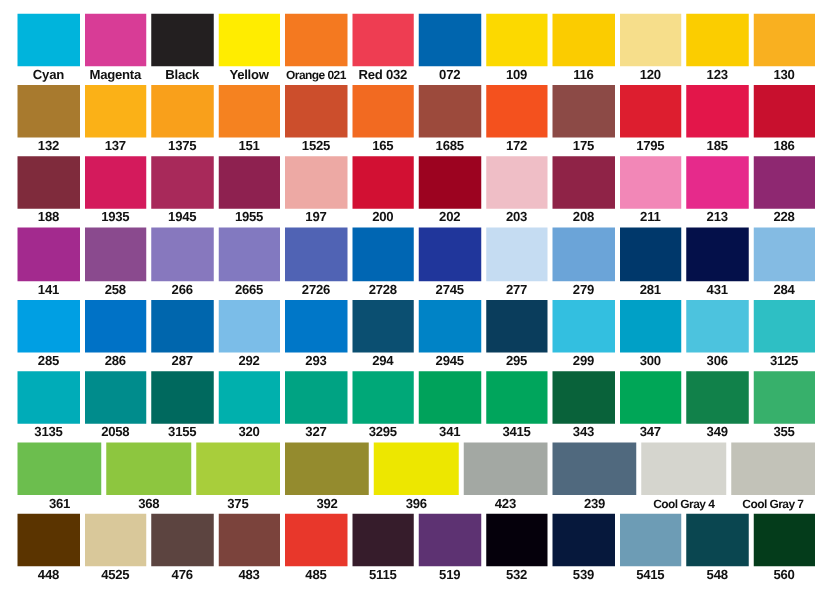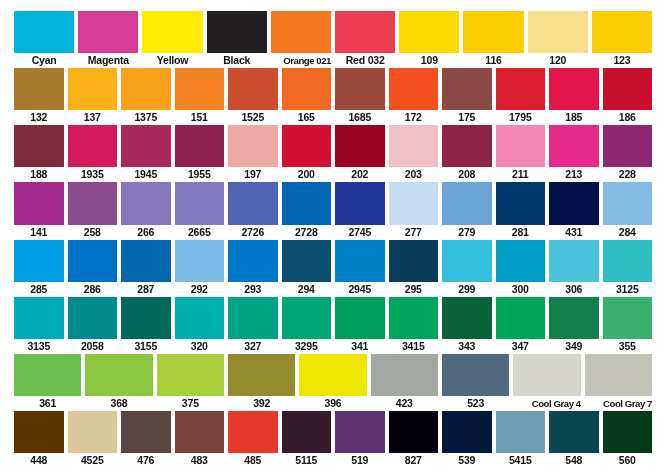--- a/index.html
+++ b/index.html
@@ -52,68 +52,75 @@
     font-size: 10.5px;
     font-weight: bold;
     color: #111111;
     letter-spacing: -0.2px;
     white-space: nowrap;
     overflow: visible;
   }
   .swatch-label.long {
     font-size: 9.6px;
     letter-spacing: -0.45px;
-    text-align: right;
   }
 </style>
 </head>
 <body>
 
 <div id="swatch-chart">
     <div class="swatch-row">
       <div class="swatch-cell">
         <div class="swatch-chip" style="background: rgb(0, 180, 220);"></div>
         <div class="swatch-label">Cyan</div>
       </div>
       <div class="swatch-cell">
         <div class="swatch-chip" style="background: rgb(216, 60, 150);"></div>
         <div class="swatch-label">Magenta</div>
       </div>
       <div class="swatch-cell">
+        <div class="swatch-chip" style="background: rgb(35, 31, 32);"></div>
+        <div class="swatch-label">Black</div>
+      </div>
+      <div class="swatch-cell">
         <div class="swatch-chip" style="background: rgb(255, 237, 0);"></div>
         <div class="swatch-label">Yellow</div>
       </div>
       <div class="swatch-cell">
-        <div class="swatch-chip" style="background: rgb(35, 31, 32);"></div>
-        <div class="swatch-label">Black</div>
-      </div>
-      <div class="swatch-cell">
         <div class="swatch-chip" style="background: rgb(244, 121, 32);"></div>
         <div class="swatch-label long">Orange 021</div>
       </div>
       <div class="swatch-cell">
         <div class="swatch-chip" style="background: rgb(238, 61, 82);"></div>
         <div class="swatch-label">Red 032</div>
       </div>
       <div class="swatch-cell">
+        <div class="swatch-chip" style="background: rgb(0, 101, 174);"></div>
+        <div class="swatch-label">072</div>
+      </div>
+      <div class="swatch-cell">
         <div class="swatch-chip" style="background: rgb(252, 217, 0);"></div>
         <div class="swatch-label">109</div>
       </div>
       <div class="swatch-cell">
         <div class="swatch-chip" style="background: rgb(251, 204, 0);"></div>
         <div class="swatch-label">116</div>
       </div>
       <div class="swatch-cell">
         <div class="swatch-chip" style="background: rgb(246, 222, 139);"></div>
         <div class="swatch-label">120</div>
       </div>
       <div class="swatch-cell">
         <div class="swatch-chip" style="background: rgb(251, 205, 0);"></div>
         <div class="swatch-label">123</div>
       </div>
+      <div class="swatch-cell">
+        <div class="swatch-chip" style="background: rgb(249, 176, 32);"></div>
+        <div class="swatch-label">130</div>
+      </div>
     </div>
     <div class="swatch-row">
       <div class="swatch-cell">
         <div class="swatch-chip" style="background: rgb(168, 122, 46);"></div>
         <div class="swatch-label">132</div>
       </div>
       <div class="swatch-cell">
         <div class="swatch-chip" style="background: rgb(251, 177, 23);"></div>
         <div class="swatch-label">137</div>
       </div>
@@ -378,21 +385,21 @@
       <div class="swatch-cell">
         <div class="swatch-chip" style="background: rgb(237, 231, 0);"></div>
         <div class="swatch-label">396</div>
       </div>
       <div class="swatch-cell">
         <div class="swatch-chip" style="background: rgb(163, 168, 163);"></div>
         <div class="swatch-label">423</div>
       </div>
       <div class="swatch-cell">
         <div class="swatch-chip" style="background: rgb(80, 105, 126);"></div>
-        <div class="swatch-label">523</div>
+        <div class="swatch-label">239</div>
       </div>
       <div class="swatch-cell">
         <div class="swatch-chip" style="background: rgb(213, 213, 206);"></div>
         <div class="swatch-label long">Cool Gray 4</div>
       </div>
       <div class="swatch-cell">
         <div class="swatch-chip" style="background: rgb(194, 194, 184);"></div>
         <div class="swatch-label long">Cool Gray 7</div>
       </div>
     </div>
@@ -420,21 +427,21 @@
       <div class="swatch-cell">
         <div class="swatch-chip" style="background: rgb(54, 28, 43);"></div>
         <div class="swatch-label">5115</div>
       </div>
       <div class="swatch-cell">
         <div class="swatch-chip" style="background: rgb(93, 50, 114);"></div>
         <div class="swatch-label">519</div>
       </div>
       <div class="swatch-cell">
         <div class="swatch-chip" style="background: rgb(5, 0, 11);"></div>
-        <div class="swatch-label">827</div>
+        <div class="swatch-label">532</div>
       </div>
       <div class="swatch-cell">
         <div class="swatch-chip" style="background: rgb(6, 24, 60);"></div>
         <div class="swatch-label">539</div>
       </div>
       <div class="swatch-cell">
         <div class="swatch-chip" style="background: rgb(109, 156, 181);"></div>
         <div class="swatch-label">5415</div>
       </div>
       <div class="swatch-cell">

